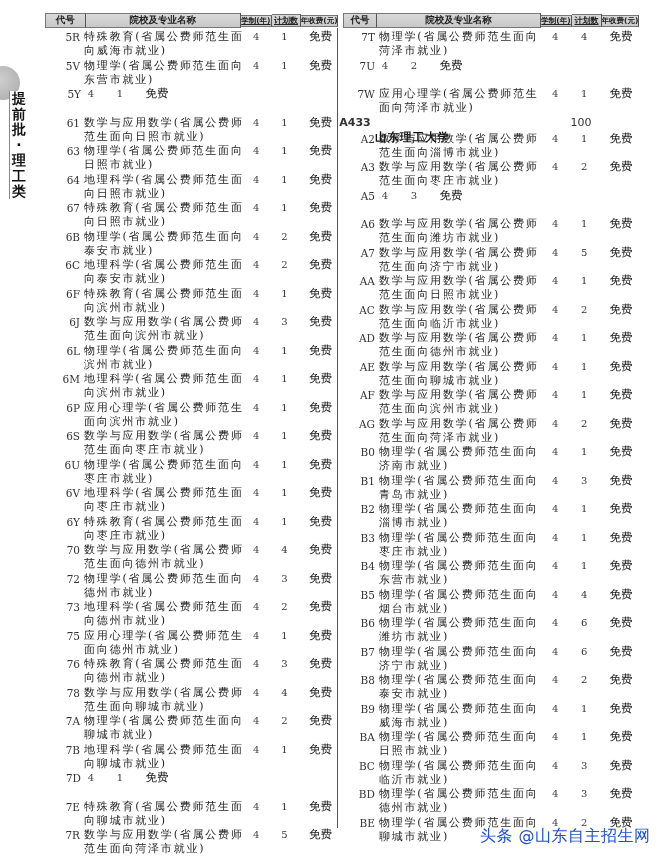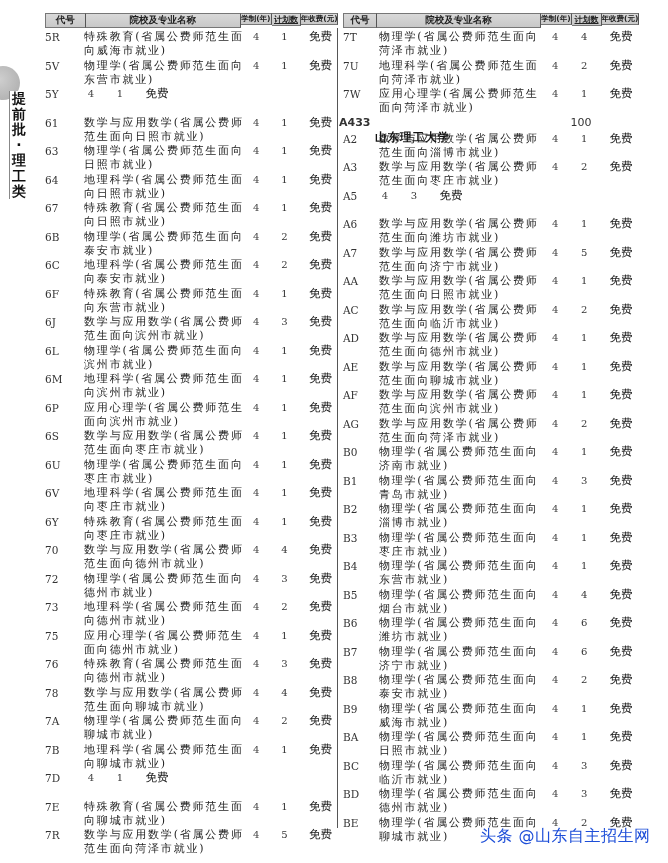--- a/index.html
+++ b/index.html
@@ -15,45 +15,45 @@
     position: absolute; left: 9px; top: 91px; width: 18px; height: 108px;
     background: #fff; border-left: 1px solid #888;
     display: flex; flex-direction: column; align-items: center;
     font-family: "DejaVu Sans", "Liberation Sans", sans-serif; font-weight: bold;
     font-size: 14px; line-height: 15.5px; color: #111;
   }
   .panel { position: absolute; top: 13px; }
   .panel.left { left: 45px; width: 293px; }
   .panel.right { left: 343px; width: 296px; border-left: 1px solid #666; height: 838px; top: 13px; }
   .thead {
-    display: flex; height: 15px; align-items: flex-start;
+    display: flex; height: 15px; align-items: center;
     font-family: "DejaVu Sans", "Liberation Sans", sans-serif; font-weight: bold; font-size: 9.5px; color: #222;
   }
   .thead > div {
     background: linear-gradient(#d9d9d9, #c8c8c8);
     border-right: 1px solid #555; border-top: 1px solid #777; border-bottom: 1px solid #777;
     display: flex; align-items: center; justify-content: center; white-space: nowrap; overflow: hidden;
   }
   .thead .h-code { width: 32px; border-left: 1px solid #777; }
   .thead .h-name { width: 163px; }
-  .thead .h-years { width: 30px; font-size: 7.5px; }
+  .thead .h-years { width: 30px; font-size: 7.5px; text-decoration: underline; }
   .thead .h-plan { width: 29px; font-size: 8px; text-decoration: underline; }
   .thead .h-fee { width: 36px; font-size: 7.5px; }
   .panel.left .thead .h-code { width: 39px; }
   .panel.left .thead .h-name { width: 156px; }
   .rows { margin-top: 2px; }
   .row { display: flex; font-size: 11px; line-height: 14px; height: 28.5px; }
-  .row .c-code { width: 36px; text-align: left; font-size: 10.5px; color: #333; }
+  .row .c-code { width: 36px; text-align: right; font-size: 10.5px; color: #333; }
   .row .c-name { width: 167px; padding-left: 4px; letter-spacing: 1.8px; color: #1f1f1f; }
   .row .c-years { width: 20px; text-align: center; font-size: 10px; color: #444; }
   .row .c-plan { width: 38px; text-align: center; font-size: 10px; color: #333; }
   .row .c-fee { width: 36px; text-align: center; font-size: 11.5px; color: #1a1a1a; font-family: Liberation Mono, monospace; }
   .panel.right .row .c-code { width: 32px; }
   .row.school { height: 16px; font-family: "DejaVu Sans", "Liberation Sans", sans-serif; font-weight: bold; }
-  .row.school .c-code { font-size: 11px; width: 38px; text-align: left; padding-left: 0; margin-left: -4px; }
+  .row.school .c-code { font-size: 11px; width: 38px; text-align: center; padding-left: 0; margin-left: -4px; }
   .row.school .c-name { font-size: 11.5px; letter-spacing: 1px; color: #111; margin-top: 14px; }
   .row.school .c-plan { font-weight: normal; font-size: 11px; }
   .left-rule { position: absolute; left: 337px; top: 28px; width: 1px; height: 800px; background: #555; }
   .watermark {
     position: absolute; left: 480px; top: 826px; font-family: "DejaVu Sans", "Liberation Sans", sans-serif;
     font-size: 16px; color: #1d4ed8; letter-spacing: 0.5px;
     text-shadow: 0 0 2px #fff, 0 0 3px #fff;
   }
 </style>
 </head>
@@ -136,21 +136,21 @@
       </div>
       <div class="row">
         <div class="c-code">6C</div>
         <div class="c-name">地理科学(省属公费师范生面向泰安市就业)</div>
         <div class="c-years">4</div>
         <div class="c-plan">2</div>
         <div class="c-fee">免费</div>
       </div>
       <div class="row">
         <div class="c-code">6F</div>
-        <div class="c-name">特殊教育(省属公费师范生面向东营市就业)</div>
+        <div class="c-name">特殊教育(省属公费师范生面向滨州市就业)</div>
         <div class="c-years">4</div>
         <div class="c-plan">1</div>
         <div class="c-fee">免费</div>
       </div>
       <div class="row">
         <div class="c-code">6J</div>
         <div class="c-name">数学与应用数学(省属公费师范生面向滨州市就业)</div>
         <div class="c-years">4</div>
         <div class="c-plan">3</div>
         <div class="c-fee">免费</div>
@@ -297,21 +297,20 @@
     <div id="right-rows-before">
         <div class="row">
           <div class="c-code">7T</div>
           <div class="c-name">物理学(省属公费师范生面向菏泽市就业)</div>
           <div class="c-years">4</div>
           <div class="c-plan">4</div>
           <div class="c-fee">免费</div>
         </div>
         <div class="row">
           <div class="c-code">7U</div>
-          <div class="c-name">地理科学(省属公费师范生面向菏泽市就业)</div>
           <div class="c-years">4</div>
           <div class="c-plan">2</div>
           <div class="c-fee">免费</div>
         </div>
         <div class="row">
           <div class="c-code">7W</div>
           <div class="c-name">应用心理学(省属公费师范生面向菏泽市就业)</div>
           <div class="c-years">4</div>
           <div class="c-plan">1</div>
           <div class="c-fee">免费</div>

